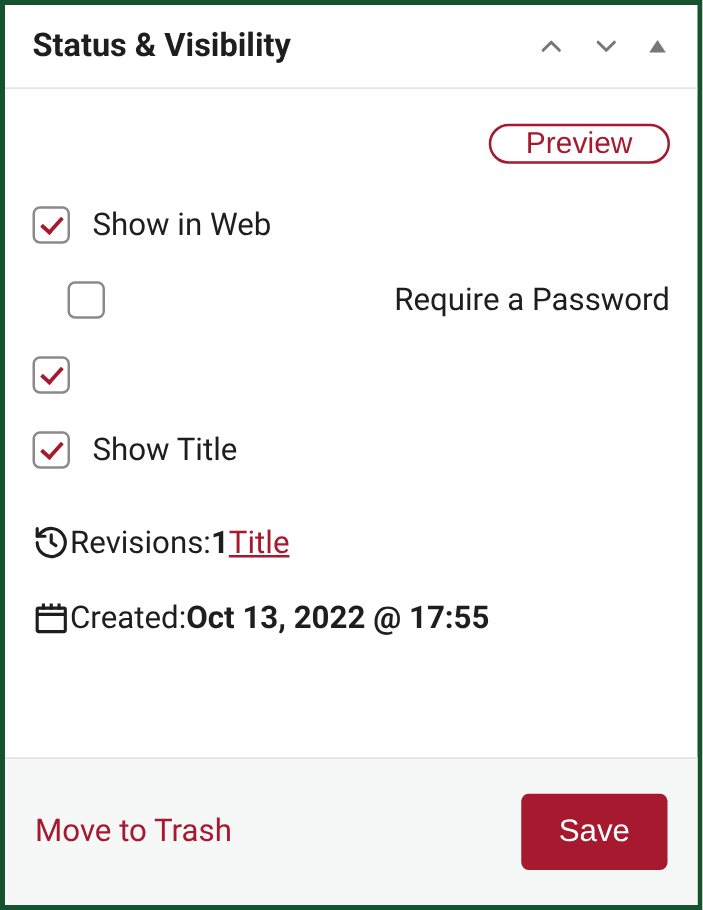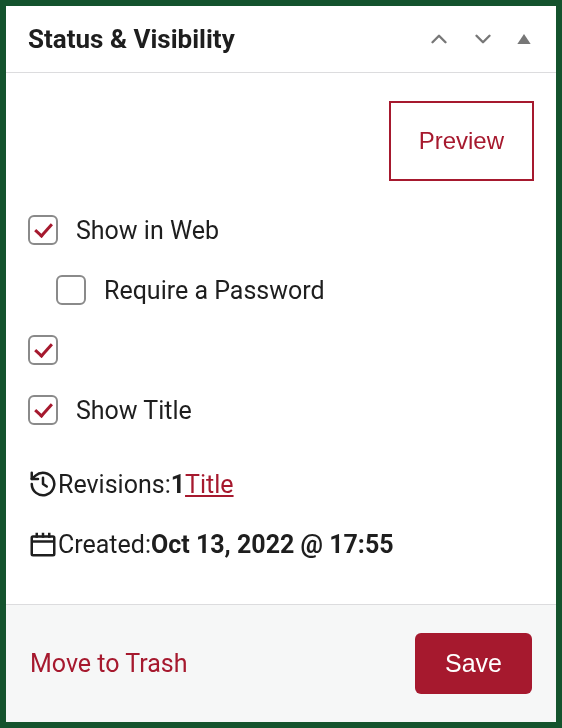--- a/index.html
+++ b/index.html
@@ -5,21 +5,21 @@
     * { box-sizing: border-box; margin: 0; padding: 0; }
     body {
       font-family: -apple-system, BlinkMacSystemFont, "Segoe UI", Roboto, sans-serif;
       background: #f0f0f0;
       width: 562px;
       height: 728px;
       color: #1e1e1e;
     }
     .panel {
       background: #fff;
-      border: 6px solid #14532d;
+      border: 4px solid #14532d;
       width: 100%;
       height: 100%;
       display: flex;
       flex-direction: column;
     }
     .panel-header {
       display: flex;
       align-items: center;
       padding: 18px 22px 18px 22px;
       border-bottom: 1px solid #dcdcde;
@@ -48,32 +48,33 @@
       display: flex;
       justify-content: flex-end;
       margin-bottom: 34px;
     }
     .preview-btn {
       border: 2px solid #a6192e;
       background: #fff;
       color: #a6192e;
       font-size: 24px;
       font-weight: 400;
-      padding: 24px 28px;
-      border-radius: 0;
+      padding: 0 28px;
+      border-radius: 16px;
       cursor: pointer;
     }
     .check-row {
       display: flex;
       align-items: center;
       gap: 18px;
       margin-bottom: 30px;
     }
     .check-row.indent {
       padding-left: 28px;
+      justify-content: space-between;
     }
     .check-row label {
       font-size: 25px;
       color: #1e1e1e;
     }
     .checkbox {
       width: 30px;
       height: 30px;
       border: 2px solid #8a8a8a;
       border-radius: 6px;

